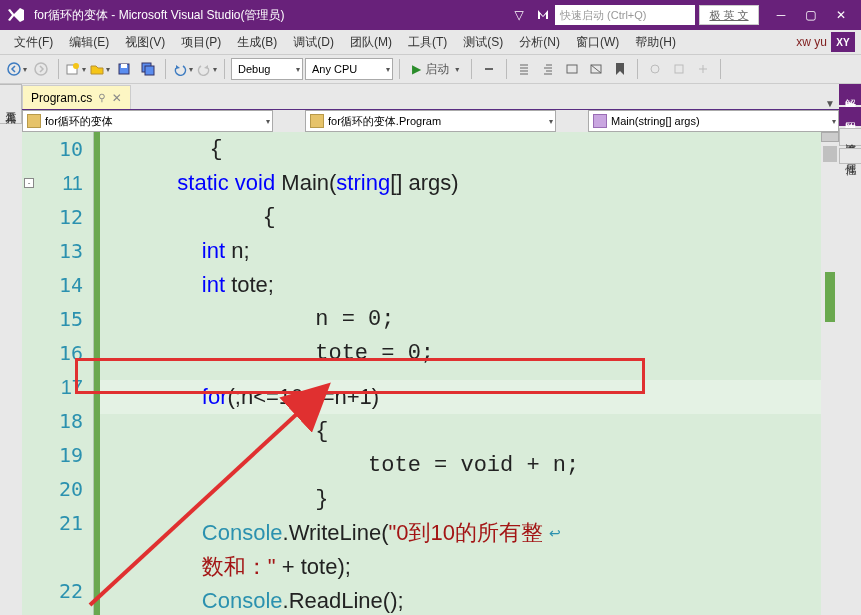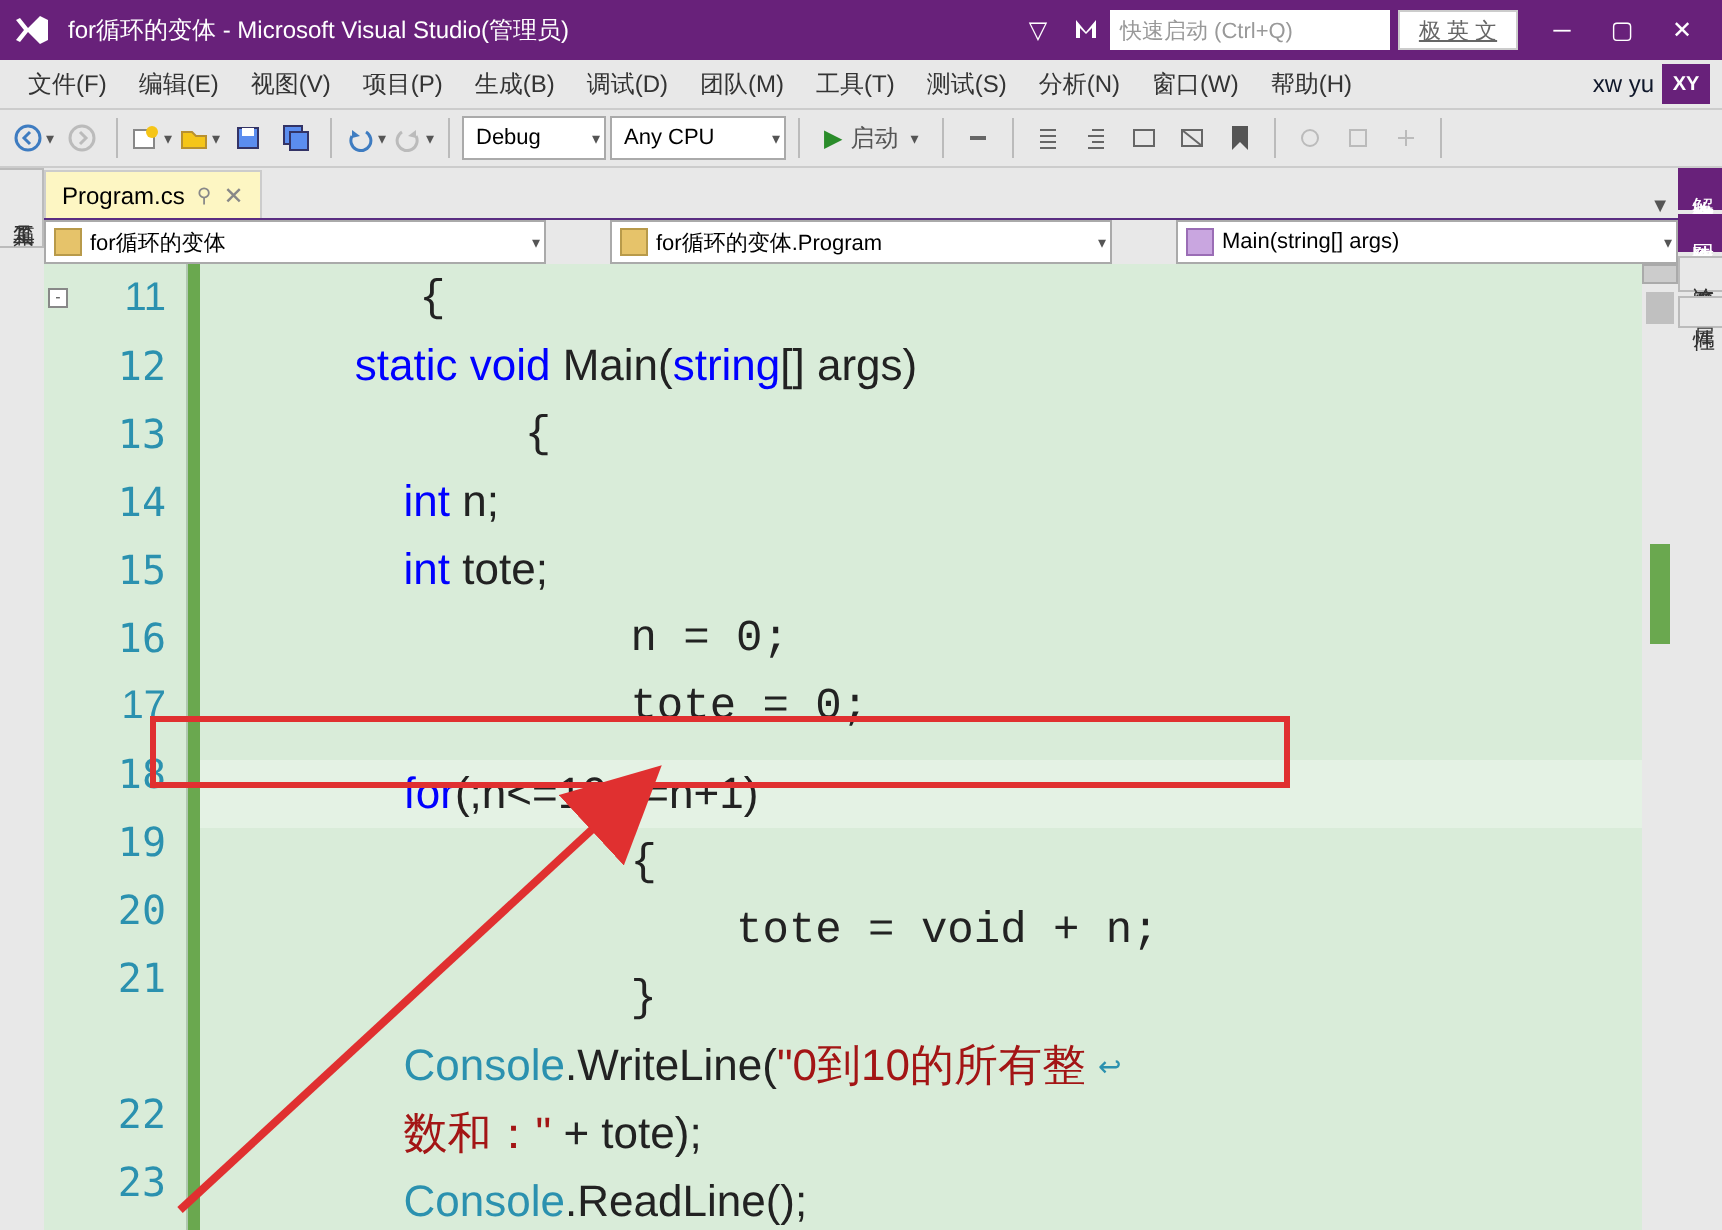--- a/index.html
+++ b/index.html
@@ -13,21 +13,21 @@
 .titlebar .down-icon, .titlebar .notif-icon { width: 24px; height: 24px; display: flex; align-items: center; justify-content: center; }
 .titlebar .quick-launch { width: 140px; height: 20px; border: 1px solid #fff; background: #fff; color: #999; padding: 0 4px; font-size: 11px; display: flex; align-items: center; }
 .titlebar .ime-box { margin-left: 4px; width: 60px; height: 20px; border: 1px solid #ccc; background: #fff; color: #666; display: flex; align-items: center; justify-content: center; font-size: 11px; gap:2px;text-decoration:underline; }
 .titlebar .win-ctrls { margin-left: 8px; display: flex; gap: 2px; }
 .titlebar .win-btn { width: 28px; height: 20px; display: flex; align-items: center; justify-content: center; color: #fff; font-size: 12px; }
 
 
 .menubar { height: 24px; background: #e8e8e8; display: flex; align-items: center; padding: 0 6px; color: #333; }
 .menubar .menu-item { padding: 0 8px; font-size: 12px; line-height: 24px; }
 .menubar .spacer { flex: 1; }
-.menubar .user { font-size: 12px; color: #0f172a; margin-right: 4px; }
+.menubar .user { font-size: 12px; color: #7f1d1d; margin-right: 4px; }
 .menubar .user-badge { width: 24px; height: 20px; background: #68217a; color: #fff; display: flex; align-items: center; justify-content: center; font-size: 10px; font-weight: bold; }
 
 
 .toolbar { height: 30px; background: #e8e8e8; border-top: 1px solid #ccc; border-bottom: 1px solid #ccc; display: flex; align-items: center; padding: 0 6px; gap: 2px; }
 .toolbar .sep { width: 1px; height: 20px; background: #bbb; margin: 0 4px; }
 .toolbar .tool-btn { min-width: 22px; height: 22px; display: flex; align-items: center; justify-content: center; color: #555; position: relative; }
 .toolbar .tool-btn.dd::after { content: "▾"; font-size: 8px; margin-left: 2px; color: #555; }
 .toolbar .combo { height: 22px; border: 1px solid #aaa; background: #fff; padding: 0 14px 0 6px; font-size: 11px; display: flex; align-items: center; position: relative; }
 .toolbar .combo::after { content: "▾"; position: absolute; right: 2px; font-size: 8px; color: #555; }
 .toolbar .start-btn { display: flex; align-items: center; gap: 4px; padding: 0 6px; }
@@ -268,20 +268,21 @@
     </div>
   <div class="navdrop">
       <span class="ico purple"></span>
       <span>Main(string[] args)</span>
     </div>
 </div>
 
 <div class="code-area">
   <div class="code-inner">
     <div class="gutter">
+      <div class="gutter-row">10</div>
       <div class="gutter-row">
           <span class="outline-toggle">-</span>
           <span>11</span>
         </div>
       <div class="gutter-row">12</div>
       <div class="gutter-row">13</div>
       <div class="gutter-row">14</div>
       <div class="gutter-row">15</div>
       <div class="gutter-row">16</div>
       <div class="gutter-row">

